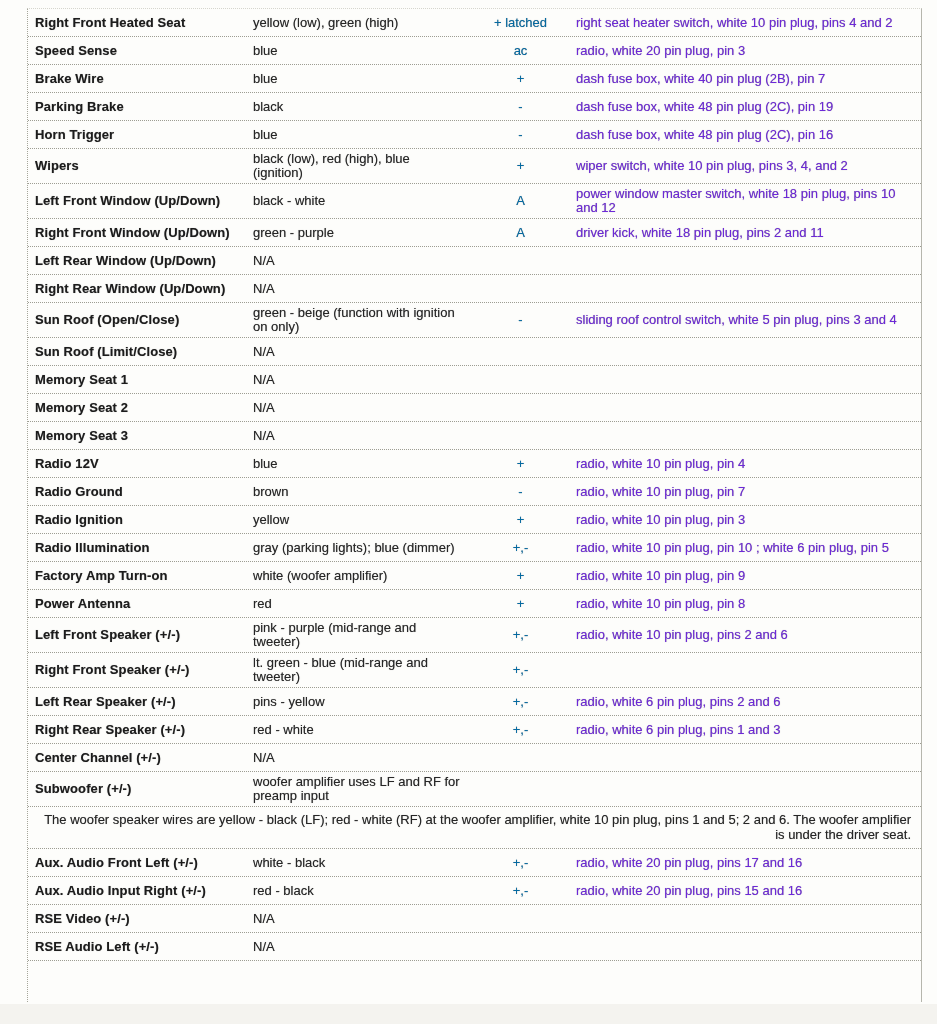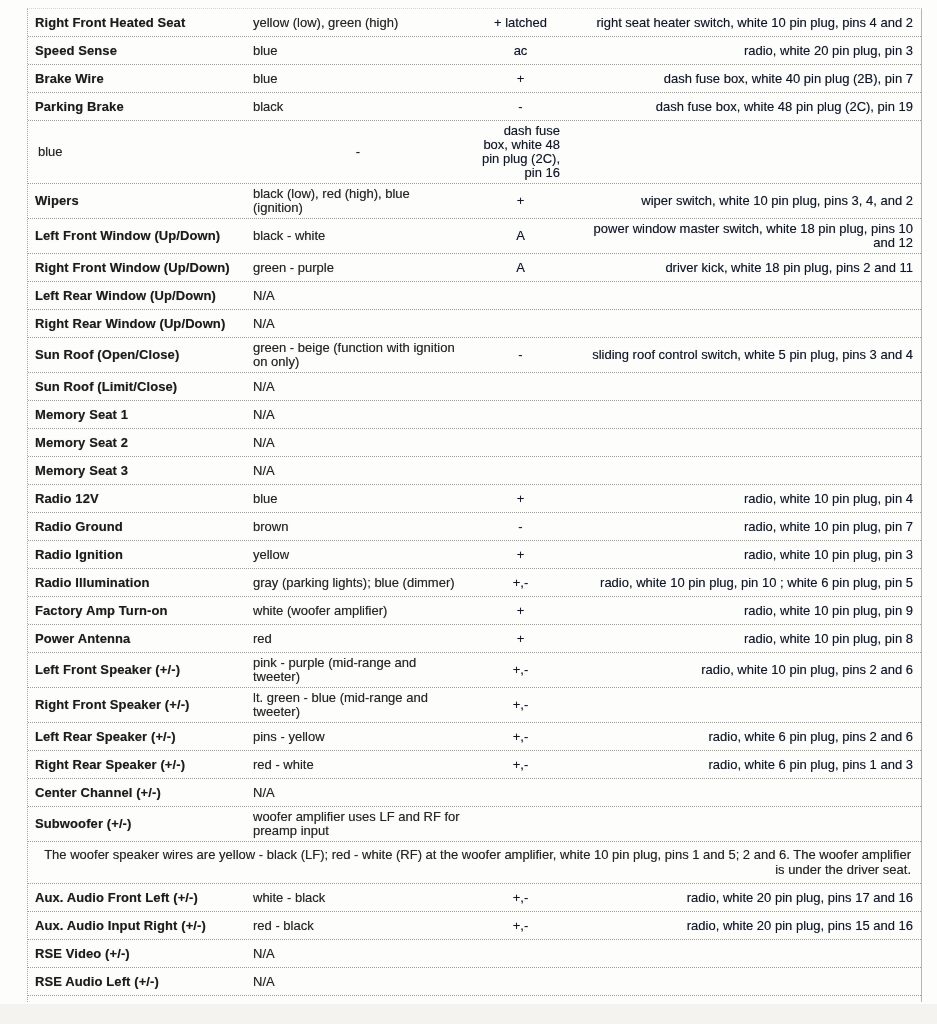--- a/index.html
+++ b/index.html
@@ -45,27 +45,27 @@
   .c2 {
     text-align: left;
     font-size: 13px;
     color: #262626;
     padding: 3px 10px;
     line-height: 14px;
   }
   .c3 {
     text-align: center;
     font-size: 13px;
-    color: #0f172a;
+    color: #0369a1;
     line-height: 14px;
   }
   .c4 {
-    text-align: right;
-    font-size: 13px;
-    color: #0f172a;
+    text-align: left;
+    font-size: 13px;
+    color: #6d28d9;
     padding: 3px 8px;
     line-height: 14px;
   }
   .note-row {
     font-size: 13px;
     color: #262626;
     line-height: 15px;
     padding: 5px 10px 6px 7px;
     border-bottom: 1px dotted #9d9d92;
     text-align: right;
@@ -103,20 +103,21 @@
           <div class="c3">+</div>
           <div class="c4">dash fuse box, white 40 pin plug (2B), pin 7</div>
         </div>
         <div class="row">
           <div class="c1">Parking Brake</div>
           <div class="c2">black</div>
           <div class="c3">-</div>
           <div class="c4">dash fuse box, white 48 pin plug (2C), pin 19</div>
         </div>
         <div class="row">
+          <div class="c1">Horn Trigger</div>
           <div class="c2">blue</div>
           <div class="c3">-</div>
           <div class="c4">dash fuse box, white 48 pin plug (2C), pin 16</div>
         </div>
         <div class="row">
           <div class="c1">Wipers</div>
           <div class="c2">black (low), red (high), blue (ignition)</div>
           <div class="c3">+</div>
           <div class="c4">wiper switch, white 10 pin plug, pins 3, 4, and 2</div>
         </div>

